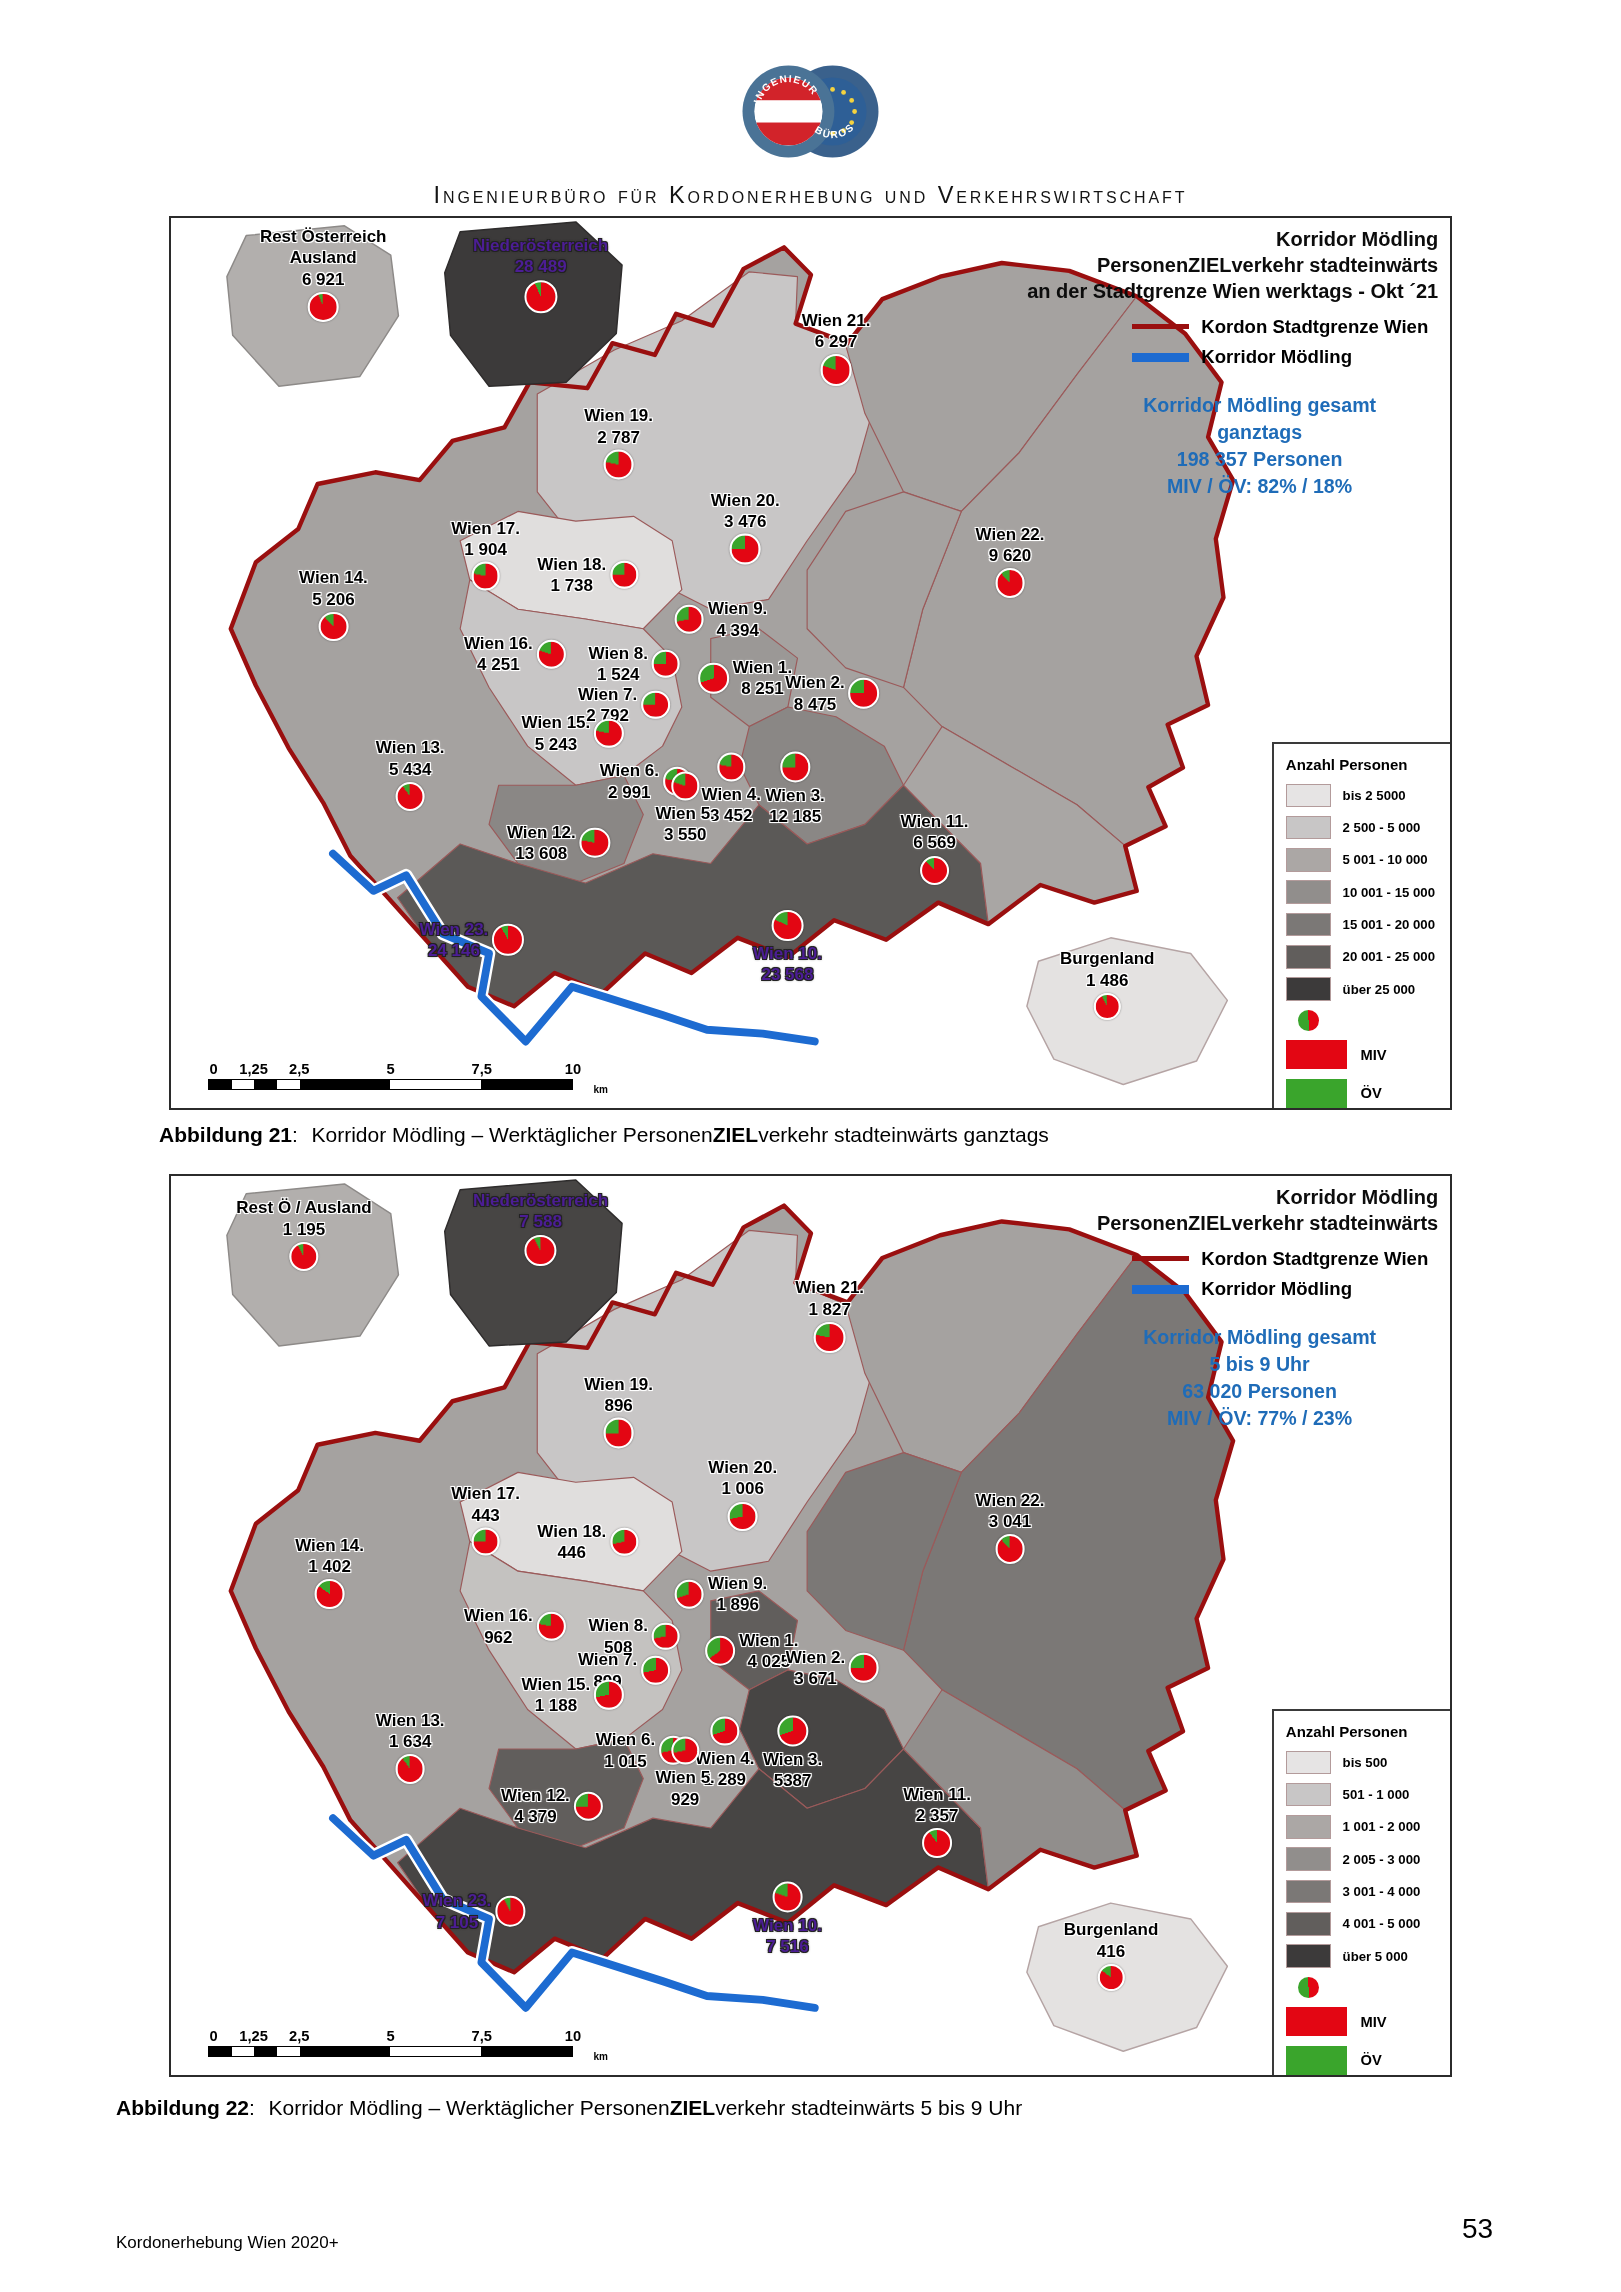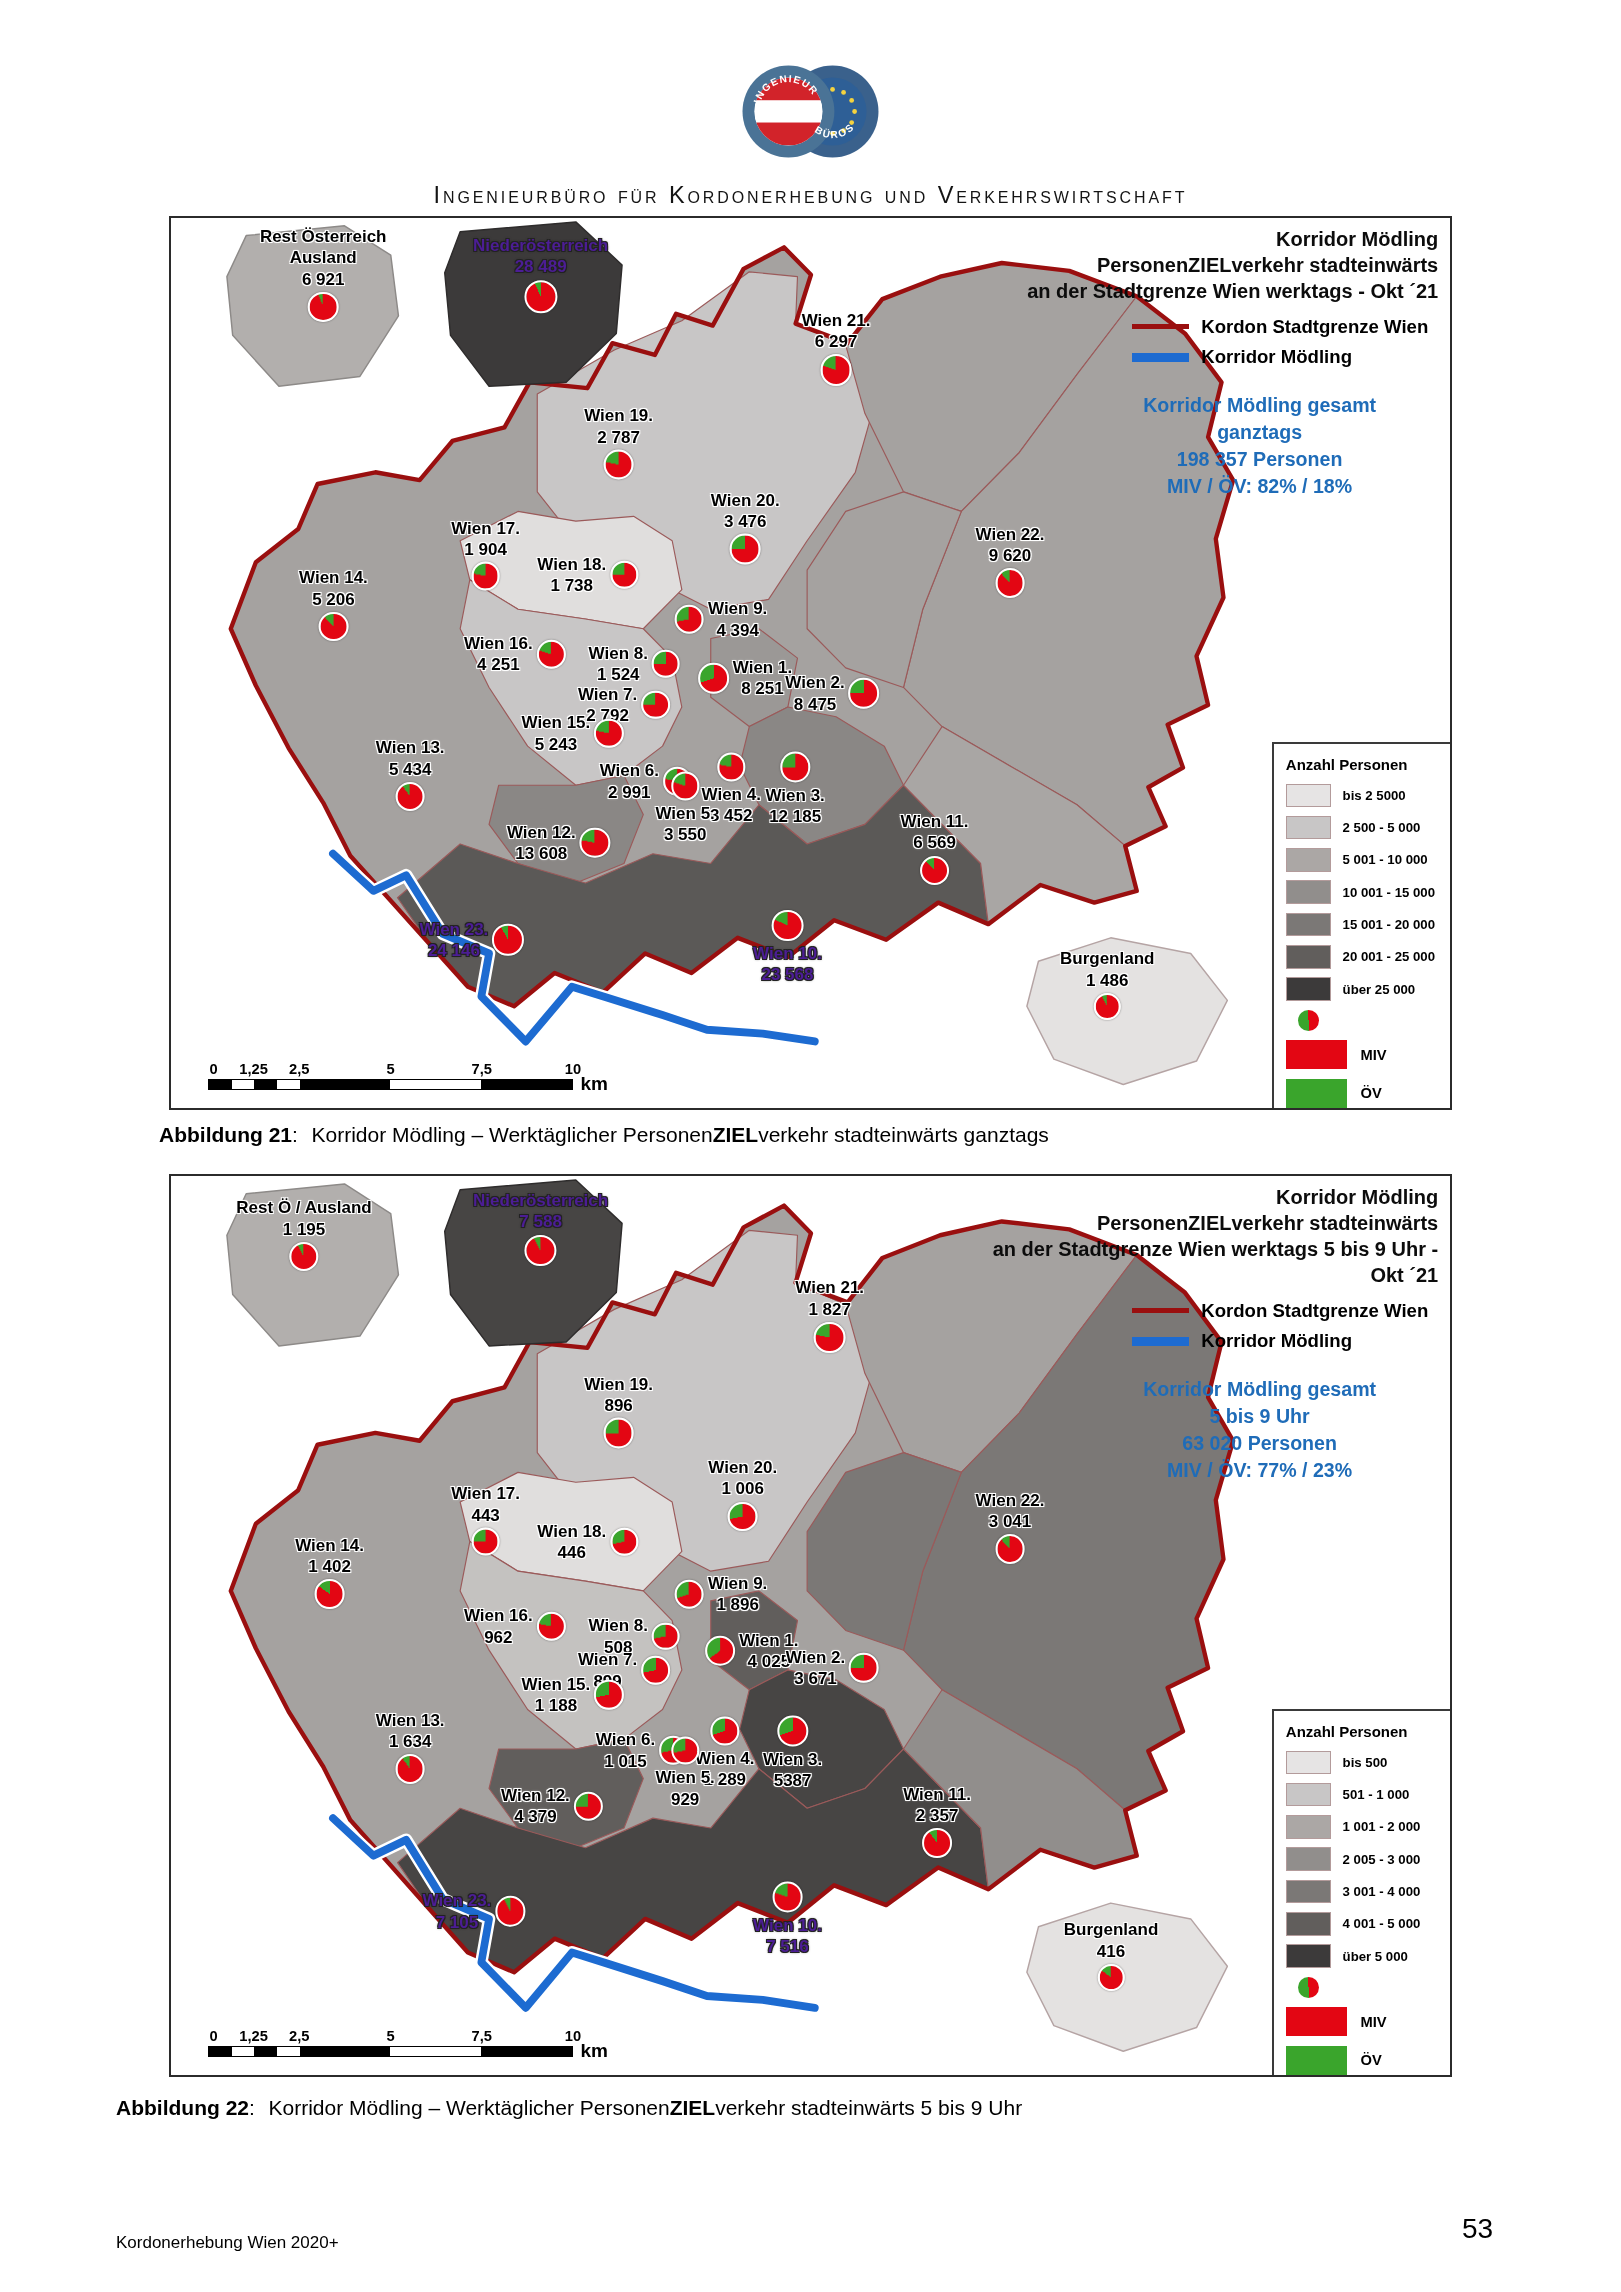--- a/index.html
+++ b/index.html
@@ -58,21 +58,21 @@
   .mode-swatch.oev{background:var(--oev);}
   .mode-label{font-weight:bold;font-size:14.7px;}
 
   
   .scalebar{position:absolute;left:37px;bottom:13.7px;width:365px;height:33px;z-index:4;}
   .scale-labels{position:relative;height:17.6px;font-size:14.7px;font-weight:bold;}
   .scale-labels span{position:absolute;transform:translateX(-50%);}
   .scale-bar{height:10.8px;border:1px solid #000;box-sizing:border-box;
      background:linear-gradient(to right,#000 0 6.25%,#fff 6.25% 12.5%,#000 12.5% 18.75%,
         #fff 18.75% 25%,#000 25% 50%,#fff 50% 75%,#000 75% 100%);}
-  .scale-km{position:absolute;right:-35px;bottom:-1px;font-weight:bold;font-size:19px;}
+  .scale-km{position:absolute;right:-35px;bottom:-1px;font-weight:bold;font-size:10px;}
 
   
   .caption{position:absolute;left:116px;width:1392px;font-size:21px;color:#000;}
   #caption21{top:1123px;margin-left:43px;}
   #caption22{top:2096px;}
   .caption .cap-label{font-weight:bold;}
   .caption .cap-body-pre{padding-left:13.7px;}
   .caption .cap-bold{font-weight:bold;}
   .footer-left{position:absolute;left:116px;top:2233px;font-size:17px;}
   .page-number{position:absolute;left:1462px;top:2213px;font-size:28px;}
@@ -618,21 +618,20 @@
             <div>Burgenland</div>
             <div>416</div>
           </div>
           <div class="pie" style="height: 23.5px; width: 23.5px; background: conic-gradient(rgb(227, 6, 19) 0deg, rgb(227, 6, 19) 85%, rgb(58, 165, 44) 85%, rgb(58, 165, 44) 100%);"></div>
         </div>
       </div>
 
     <div class="title-block">
       <div class="title-line">Korridor Mödling</div>
       <div class="title-line">PersonenZIELverkehr stadteinwärts</div>
-      <div class="title-line">an der Stadtgrenze Wien werktags 5 bis 9 Uhr - Okt ´21</div>
       <div class="line-legend">
           <div class="ll-row">
             <div class="ll-swatch kordon"></div>
             <div class="ll-text">Kordon Stadtgrenze Wien</div>
           </div>
           <div class="ll-row">
             <div class="ll-swatch korridor"></div>
             <div class="ll-text">Korridor Mödling</div>
           </div>
         </div>

